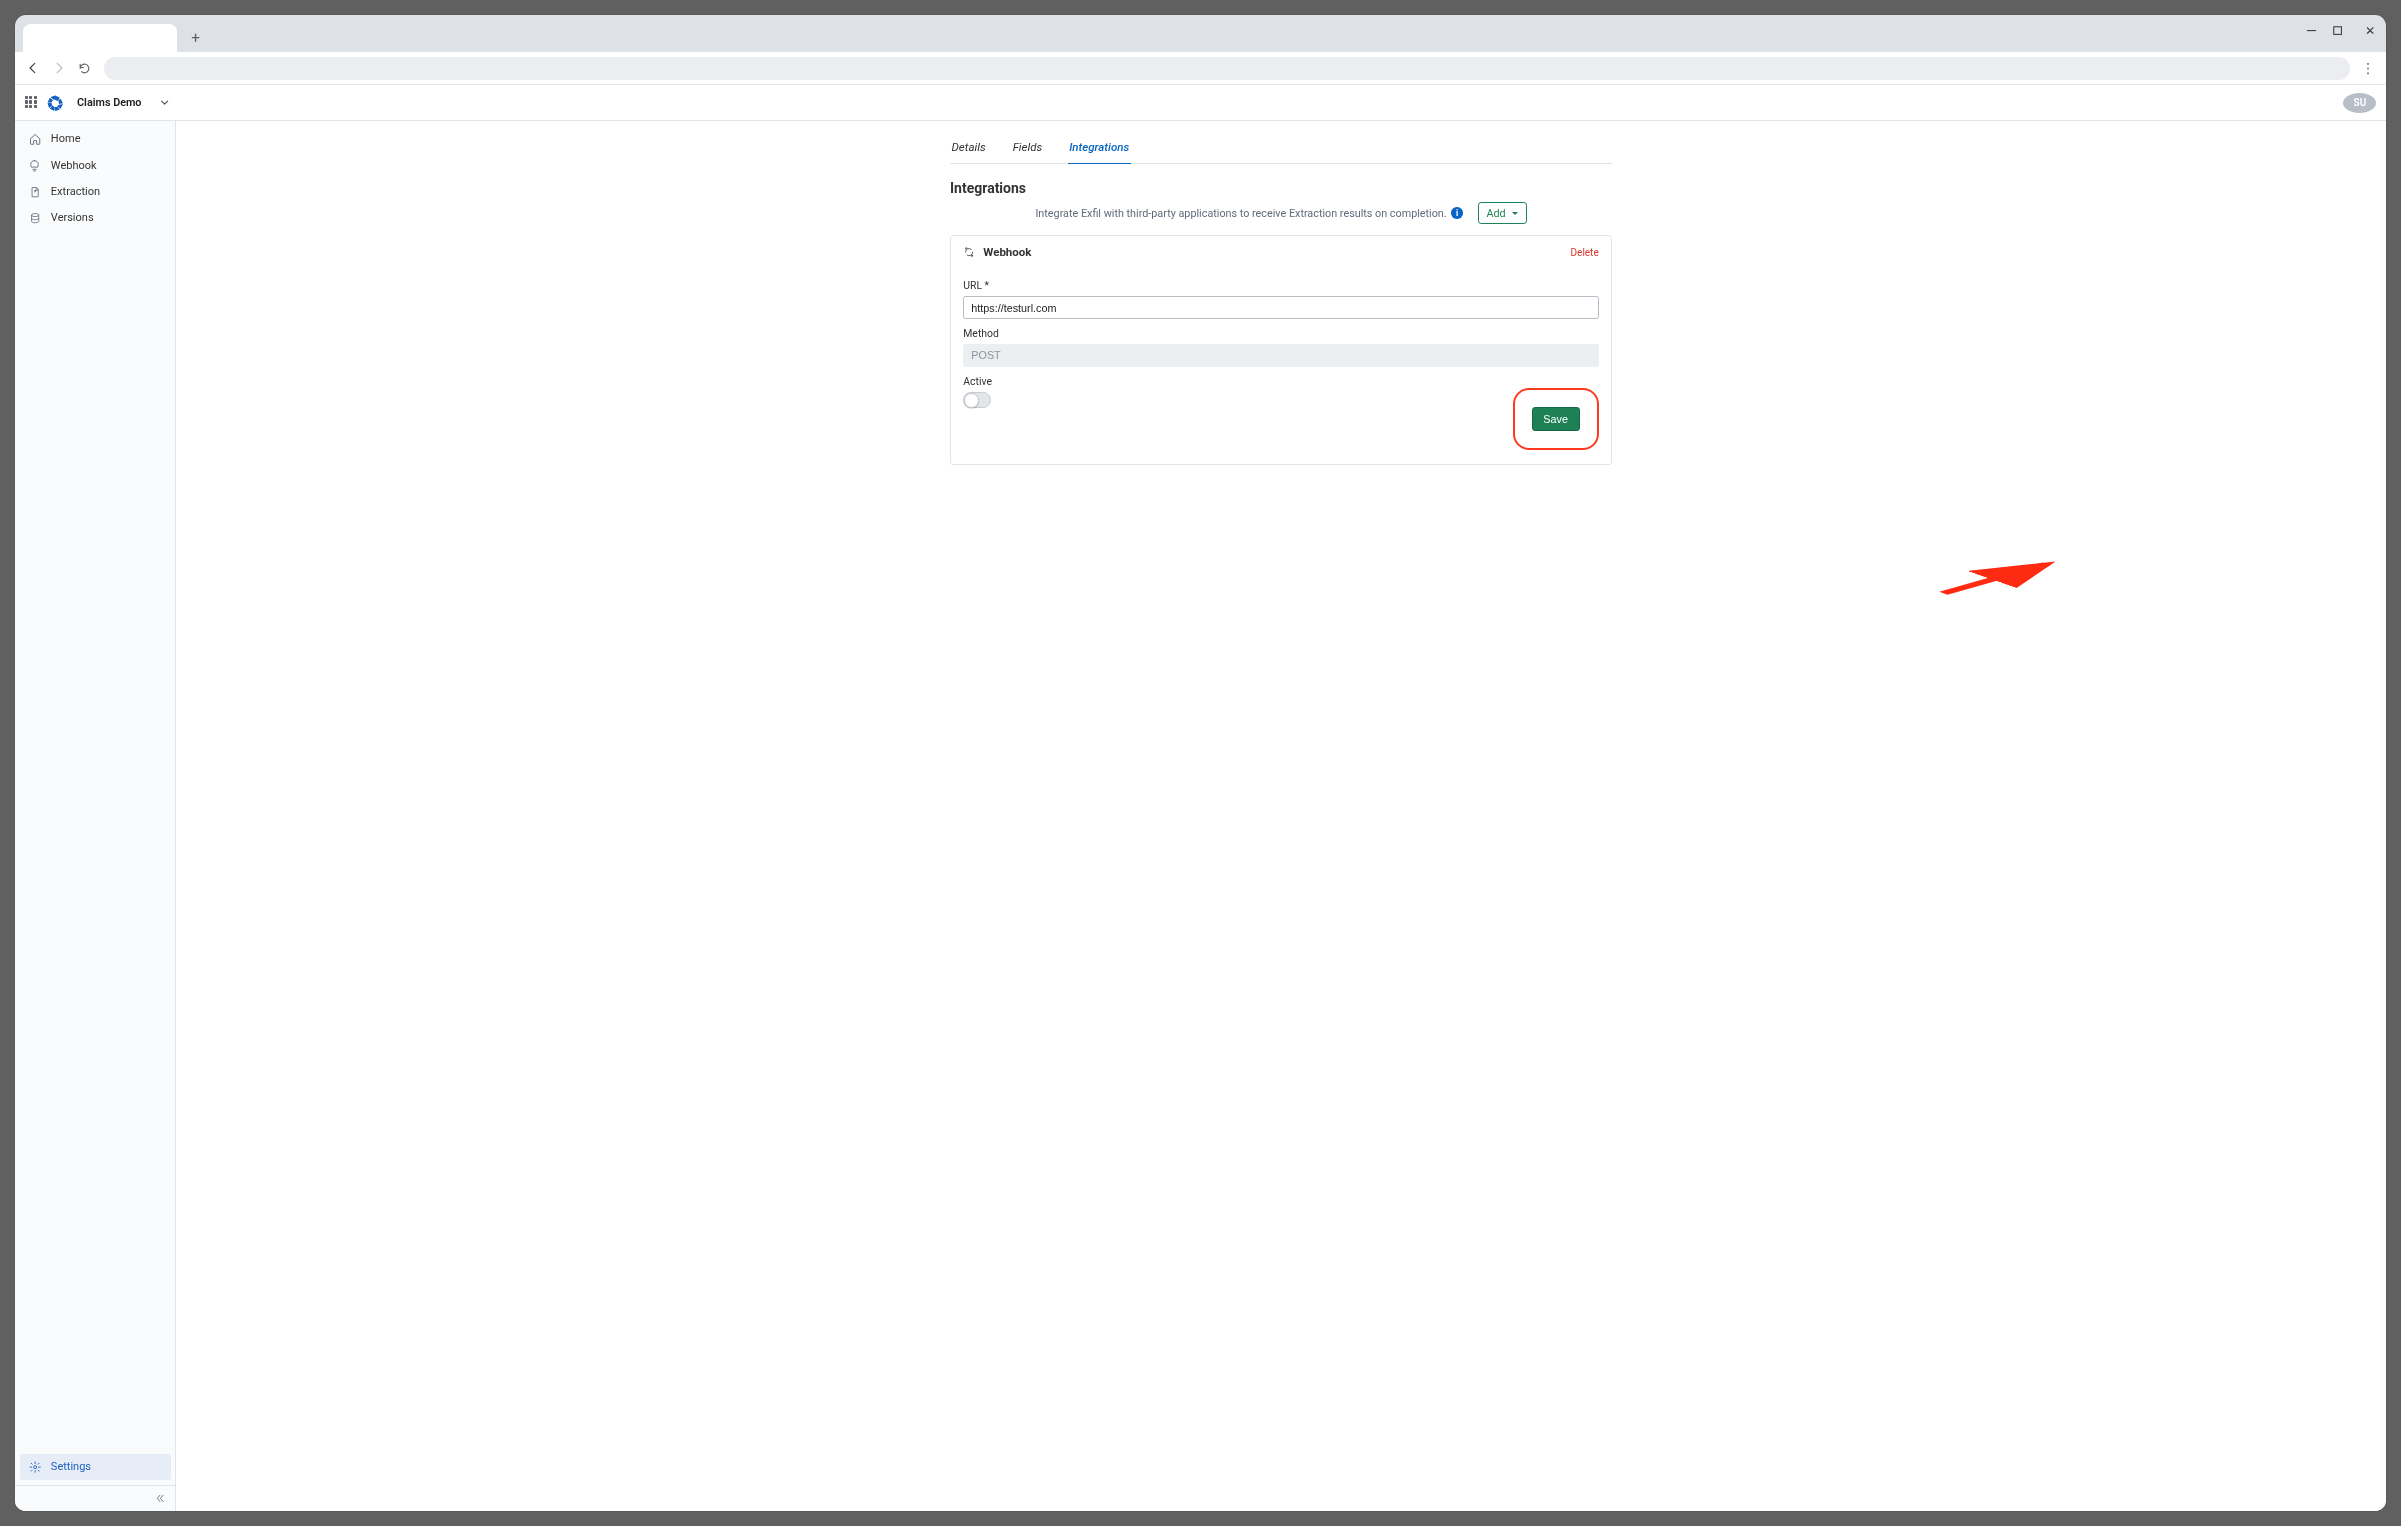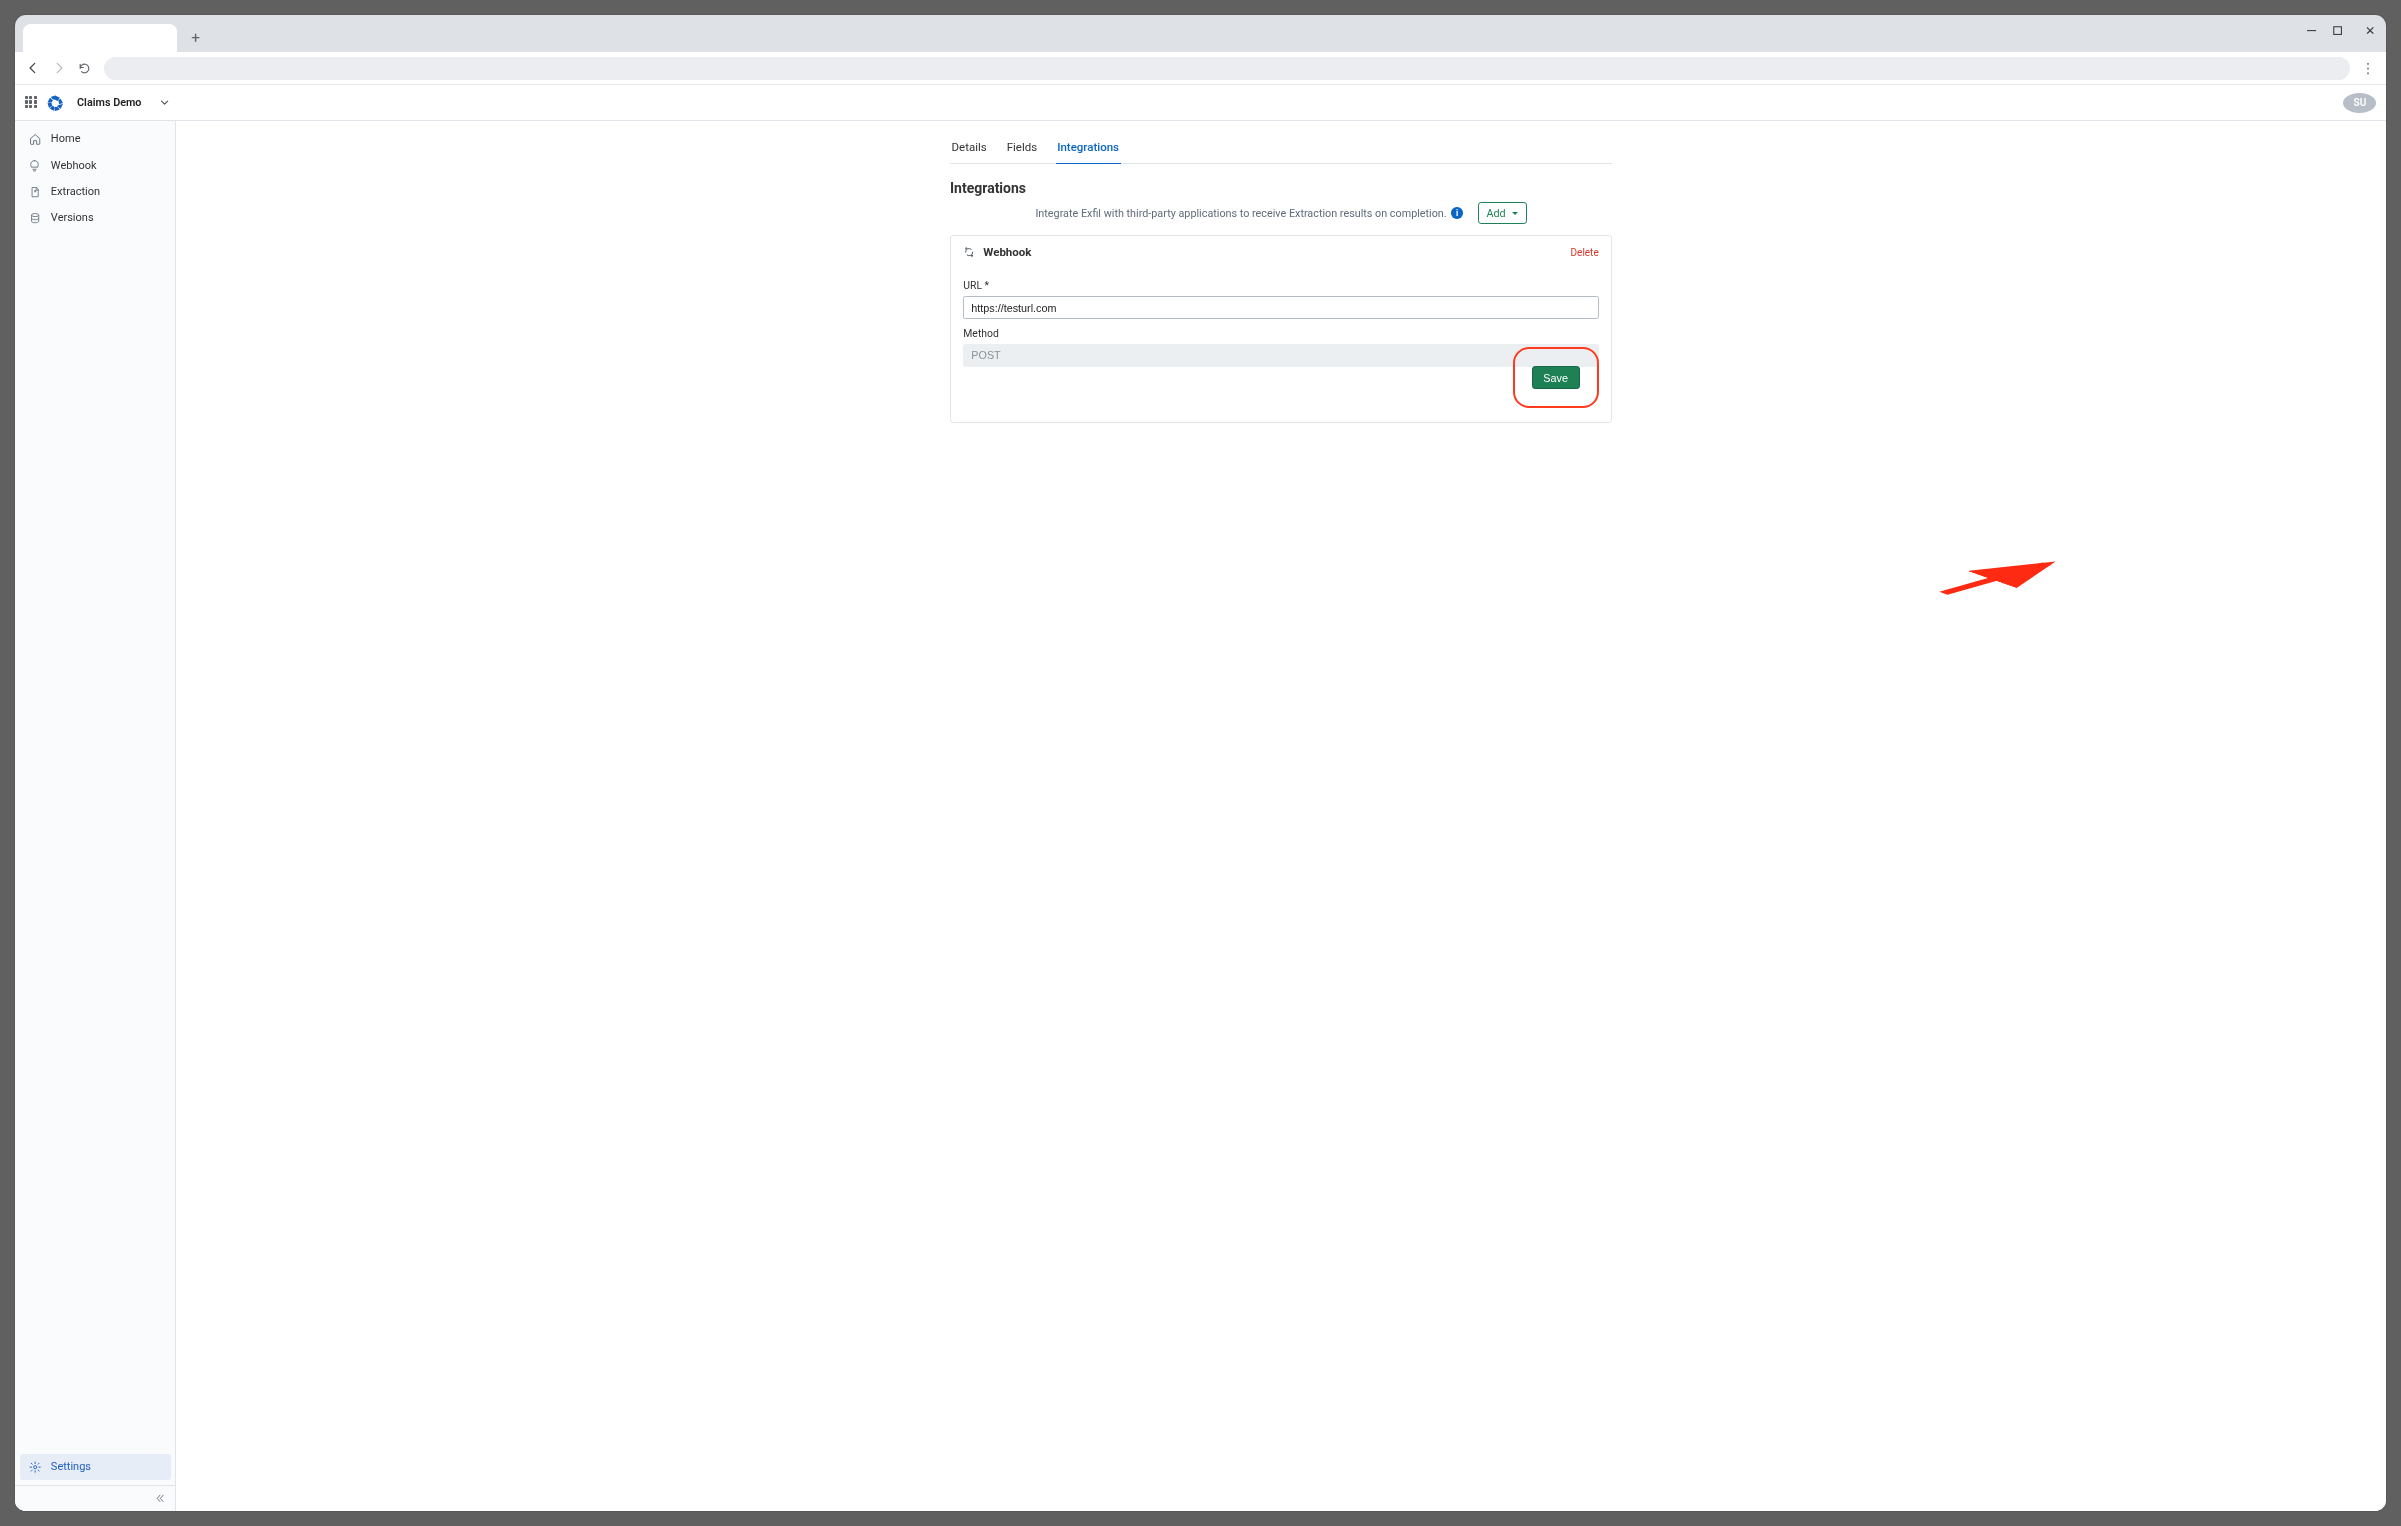--- a/index.html
+++ b/index.html
@@ -134,22 +134,23 @@
     border-top:0.8px solid var(--panel-border);
     height:24.6px;display:flex;align-items:center;justify-content:flex-end;
     padding:0 9.2px;color:#5f6b7a;
   }
   
   .main{flex:1;overflow:auto;}
   .content{
     max-width:662px;margin:0 auto;padding:0 18.5px 31px 18.5px;
   }
   .tabs{
-    display:flex;gap:17px;border-bottom:0.8px solid var(--panel-border);
+    display:flex;gap:24px;border-bottom:0.8px solid var(--panel-border);
     margin-top:10.8px;
+    font-style:italic;
   }
   .tabs .t{
     padding:7.7px 1.5px 9.2px 1.5px;color:#333;font-size:11.5px;
     border-bottom:1.5px solid transparent;margin-bottom:-0.8px;
   }
   .tabs .t.active{color:var(--blue-dark);border-bottom-color:var(--blue-dark);font-weight:500;}
   h2.section{font-size:14px;font-weight:700;margin:15.4px 0 6.2px 0;}
   .desc-row{display:flex;align-items:center;gap:15px;justify-content:center;}
   .desc{color:var(--muted);font-size:10.8px;}
   .info-dot{
@@ -375,20 +376,28 @@
             </div>
             <div class="card-body">
               <div class="fld">
                 <label>URL *</label>
                 <input class="input" value="https://testurl.com" style="">
               </div>
               <div class="fld">
                 <label>Method</label>
                 <input class="input" disabled="" value="POST" style="">
               </div>
+              <div class="fld">
+                <label>Active</label>
+                <div style="display:flex;align-items:flex-start;">
+                  <div class="toggle">
+                    <div class="knob"></div>
+                  </div>
+                </div>
+              </div>
               <div class="save-row">
                 <div class="save-wrap">
                   <button class="save-btn">Save</button>
                 </div>
               </div>
             </div>
           </div>
         </div>
 
         <svg class="arrow" style="left:0;top:0;width:100%;height:492px;position:absolute;" viewBox="0 0 900 640" preserveAspectRatio="none">

